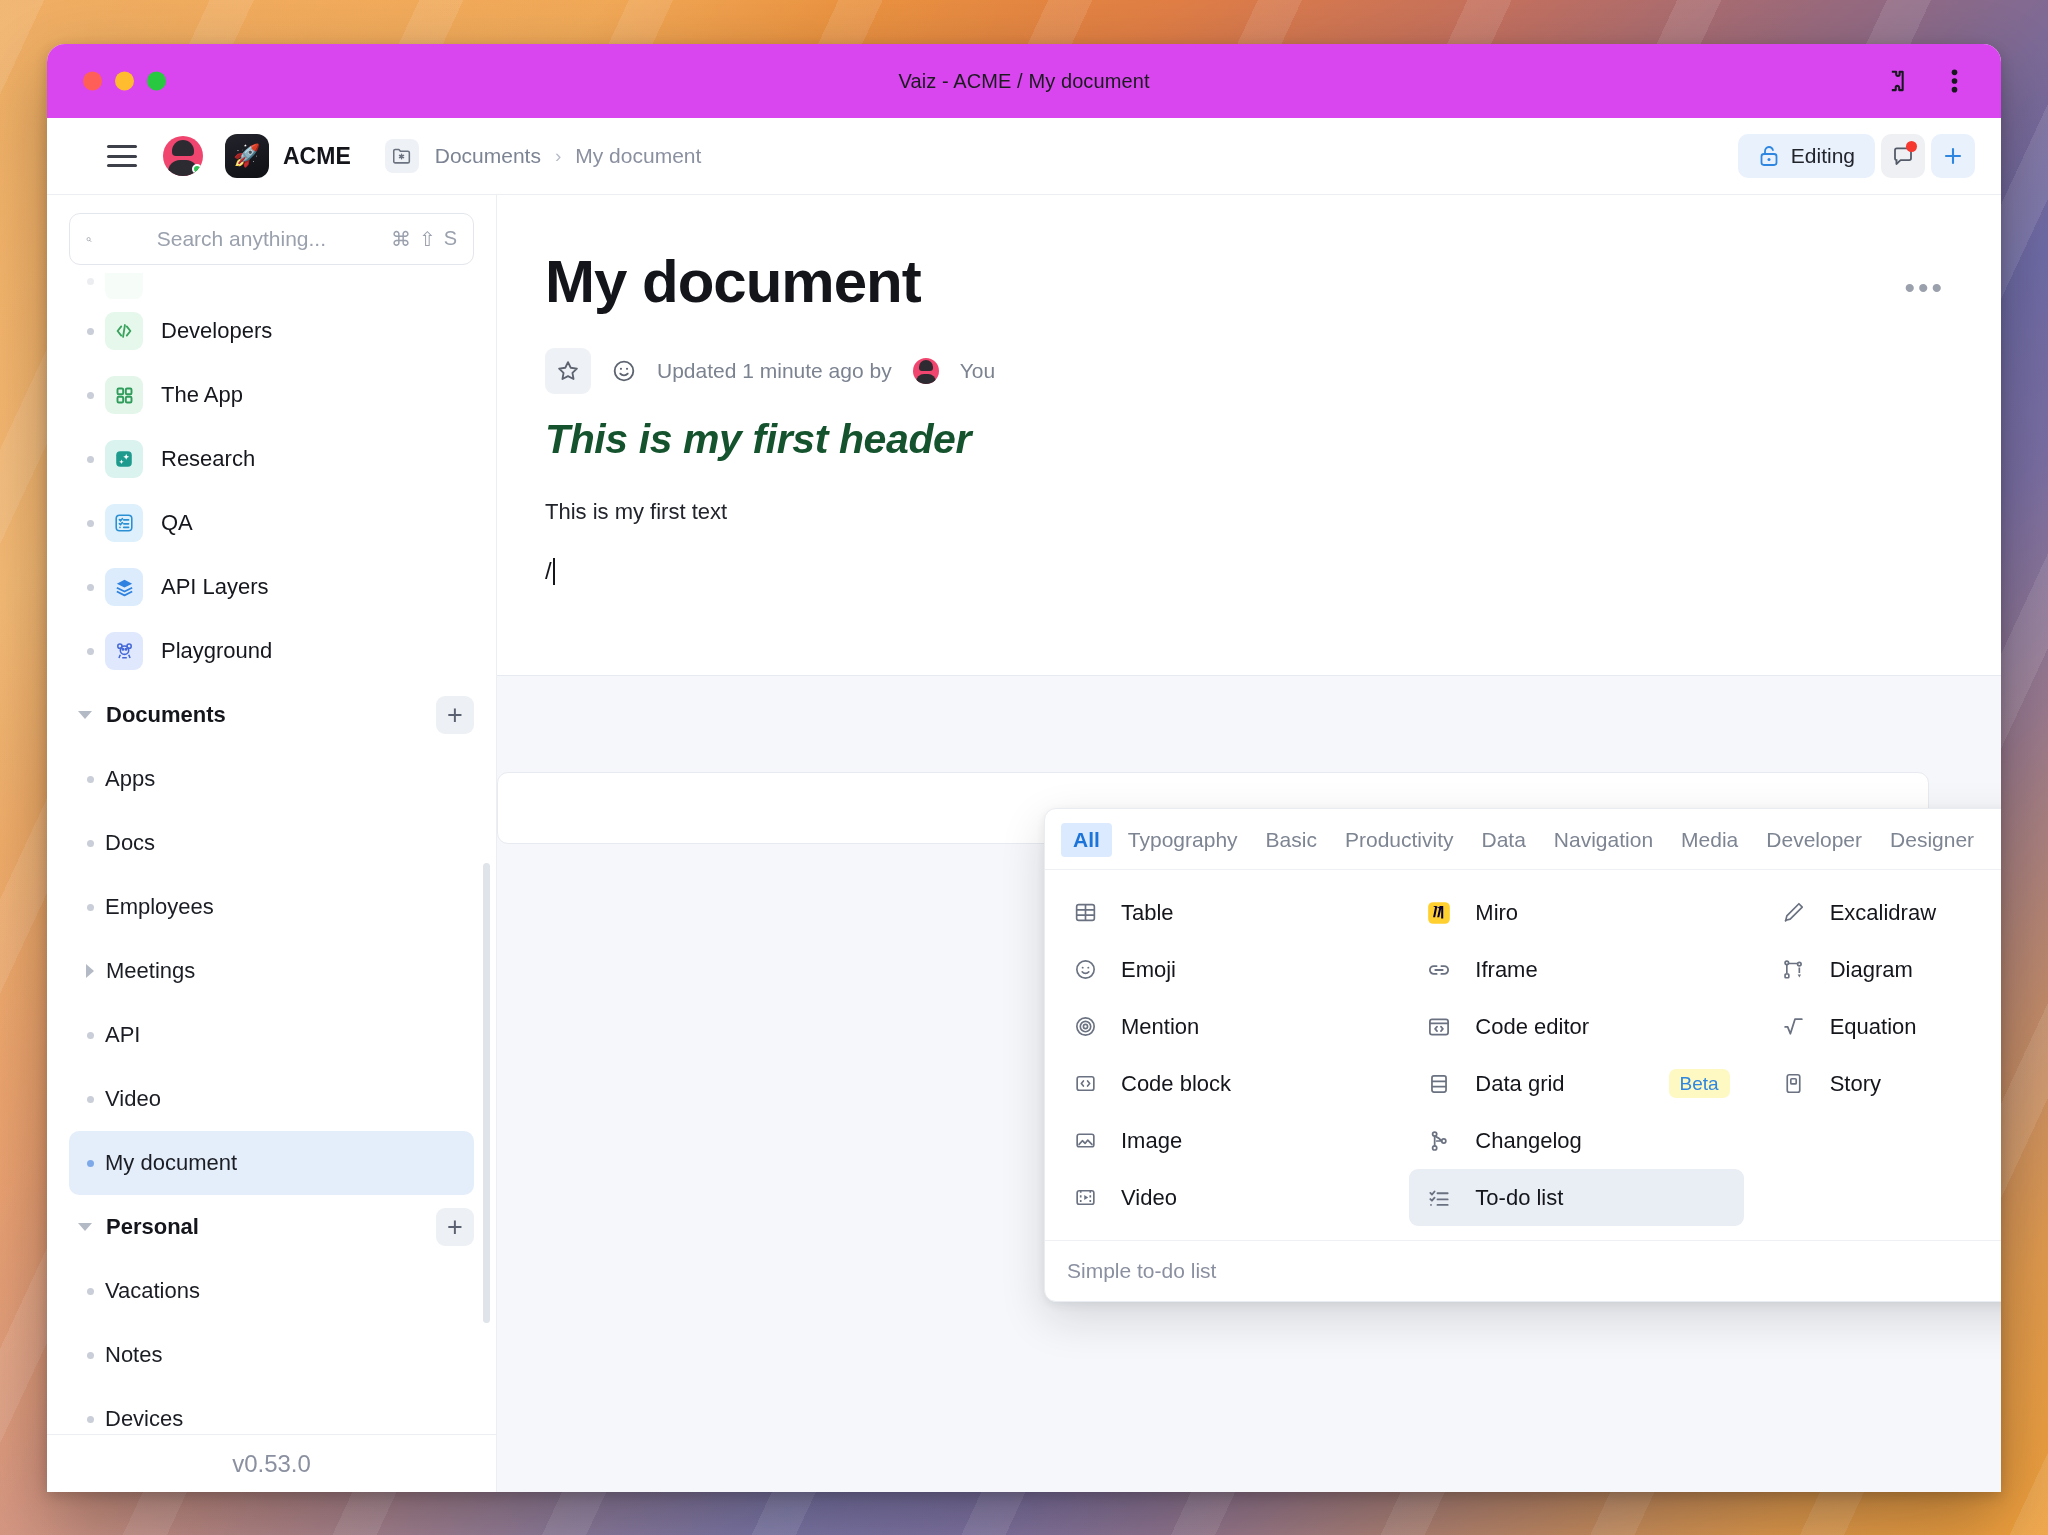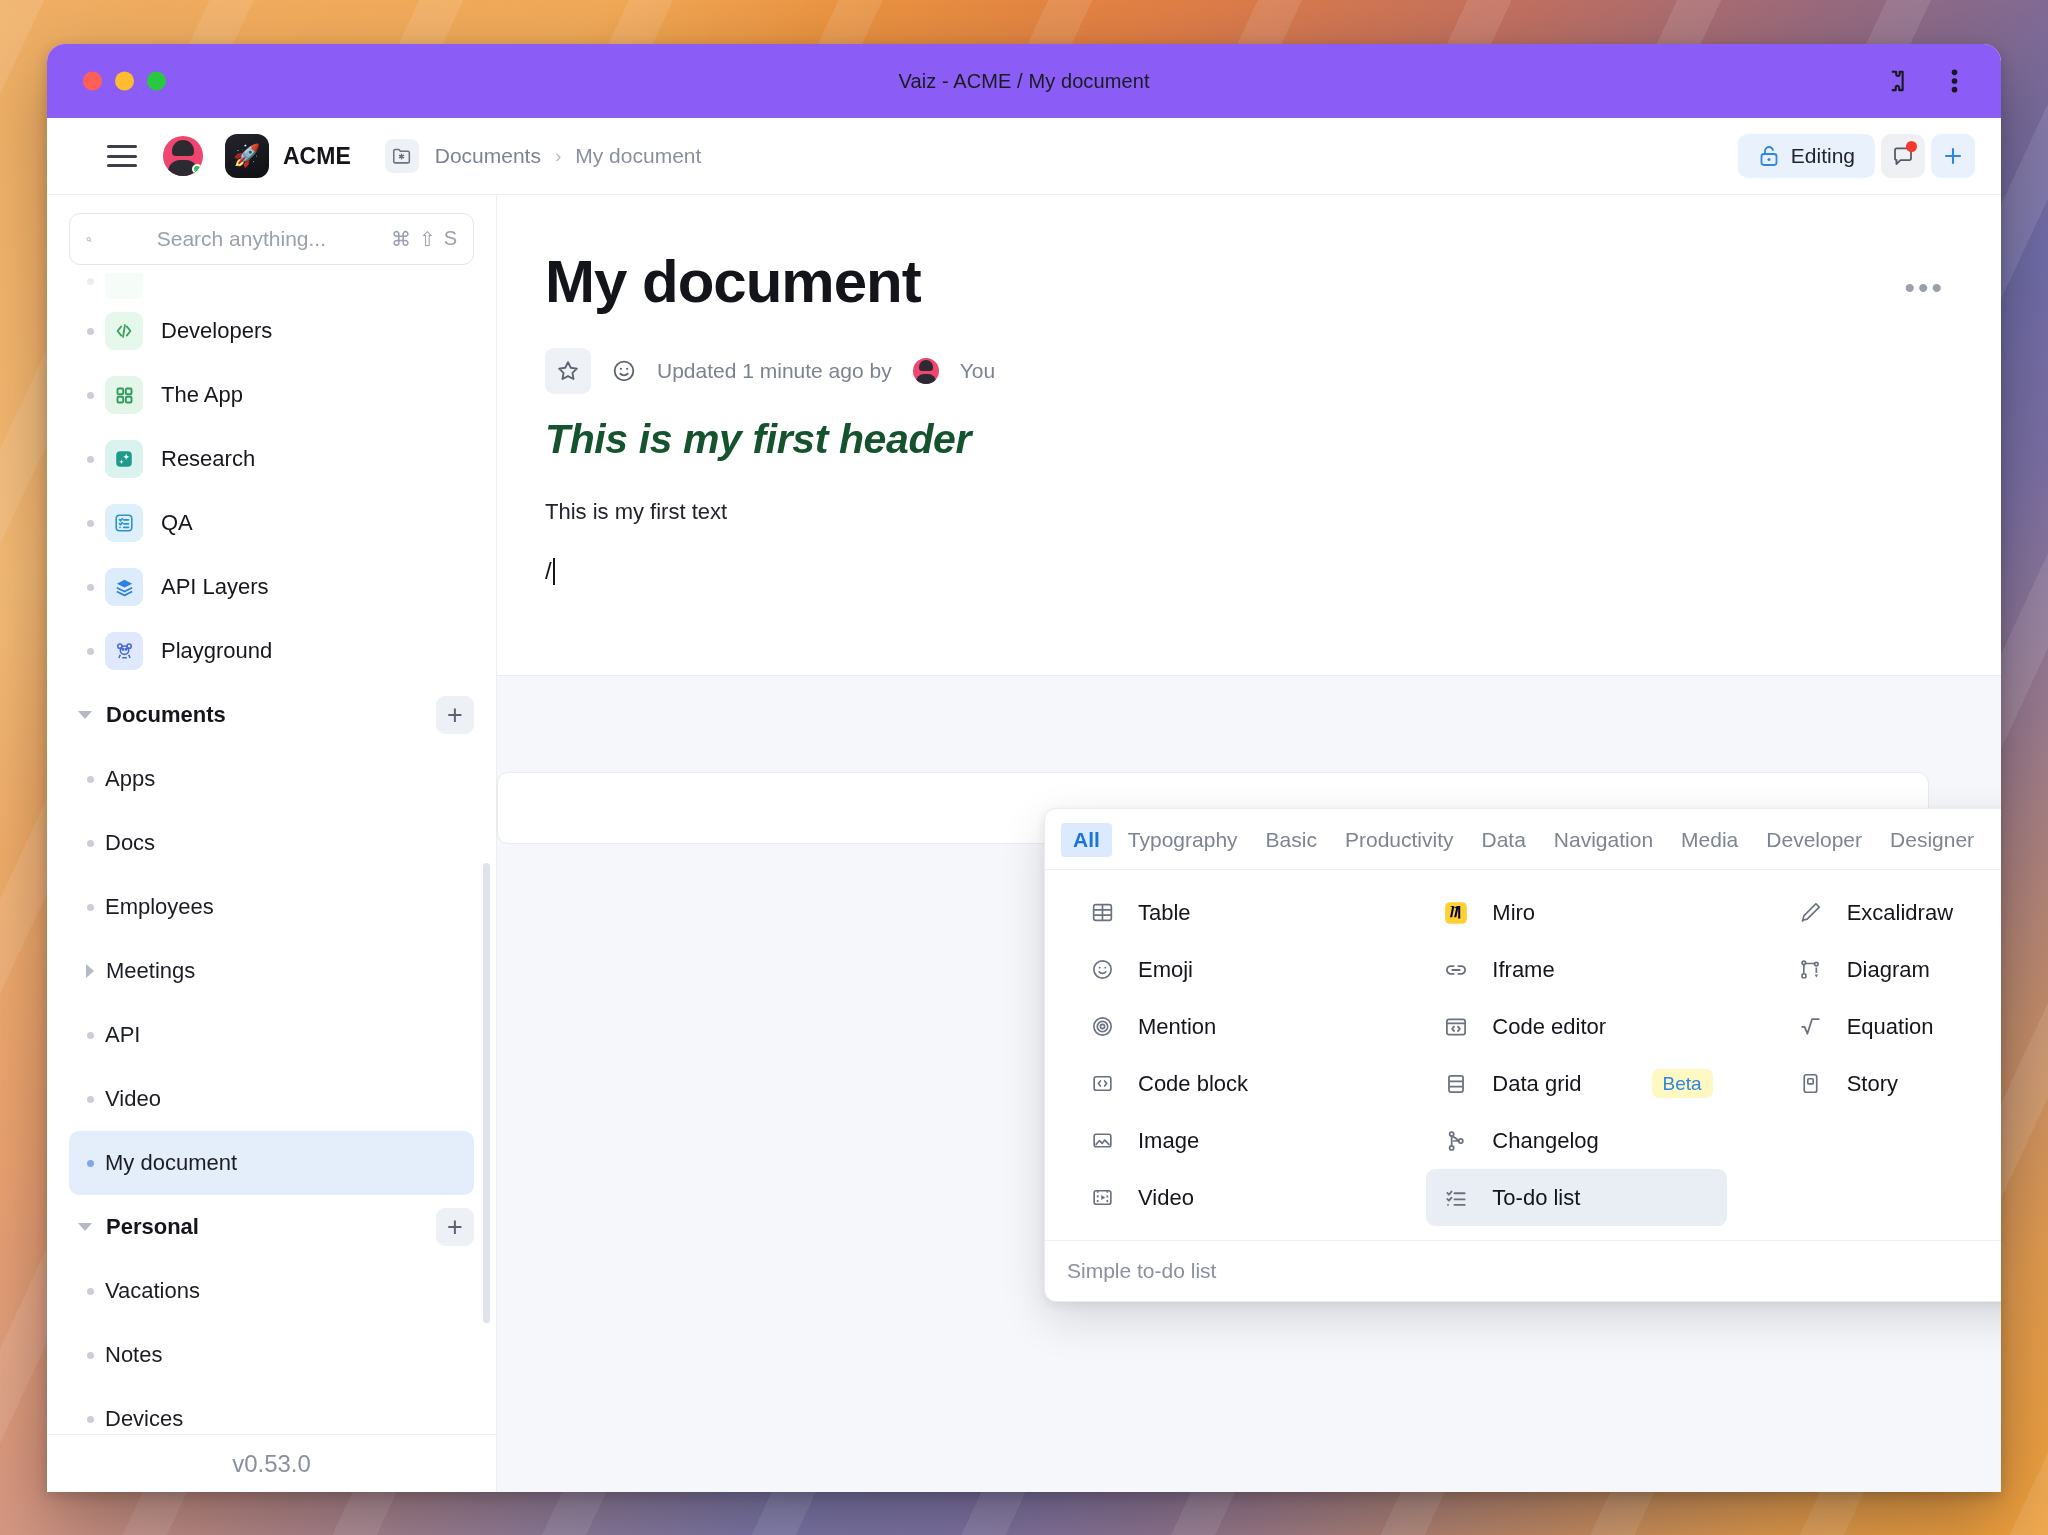--- a/index.html
+++ b/index.html
@@ -40,21 +40,21 @@
     box-shadow:0 26px 70px rgba(0,0,0,0.30), 0 4px 14px rgba(0,0,0,0.18);
     overflow:hidden;
     display:flex; flex-direction:column;
   }
 
   
   .titlebar{
     height:74px; min-height:74px;
     position:relative;
     display:flex; align-items:center;
-    background:#8b5cf6;
+    background:#d946ef;
   }
   .traffic{ position:absolute; left:36px; top:50%; transform:translateY(-50%); display:flex; gap:13px; }
   .tl{ width:19px; height:19px; border-radius:50%; }
   .tl.red{ background:#ff5f57; }
   .tl.yellow{ background:#febc2e; }
   .tl.green{ background:#28c840; }
   .win-title{
     position:absolute; left:0; right:0; text-align:center;
     font-size:20px; color:#1b1b1f; letter-spacing:0.1px;
   }
@@ -222,21 +222,21 @@
   .sm-tabs{
     display:flex; align-items:center; gap:4px;
     padding:14px 16px 12px 16px;
     border-bottom:1px solid #eef0f4;
   }
   .sm-tab{
     font-size:21px; color:#7d8492; padding:5px 12px; border-radius:4px; cursor:pointer; white-space:nowrap;
   }
   .sm-tab.active{ background:#dbeafe; color:#1d74d8; font-weight:600; }
   .sm-body{ display:flex; padding:14px 0 14px 0; position:relative; }
-  .sm-col{ flex:1; padding:0 27px; }
+  .sm-col{ flex:1; padding:0 10px; }
   .sm-item{
     display:flex; align-items:center; gap:20px;
     height:57px; padding:0 14px; border-radius:9px; cursor:pointer;
   }
   .sm-item.sel{ background:#e9edf4; }
   .sm-ico{ width:32px; height:32px; display:flex; align-items:center; justify-content:center; flex:none; }
   .sm-label{ font-size:22px; color:#14161c; white-space:nowrap; }
   .beta{
     margin-left:auto; font-size:19px; color:#2e86e0;
     background:#fef9c3; border-radius:7px; padding:3px 11px; line-height:1.25;

